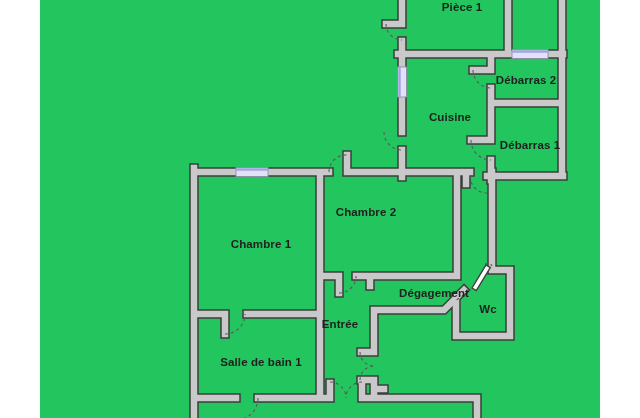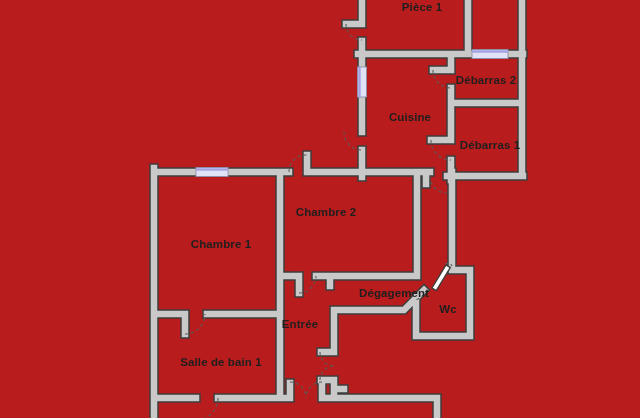--- a/index.html
+++ b/index.html
@@ -1,18 +1,18 @@
 <!DOCTYPE html>
 <html><head>
 <meta charset="utf-8">
 <style>
   html,body{margin:0;padding:0;}
   body{width:640px;height:418px;overflow:hidden;background:#ffffff;
        font-family:"Liberation Sans",sans-serif;}
-  .stage{position:relative;width:640px;height:418px;background:#b91c1c;}
+  .stage{position:relative;width:560px;height:418px;background:#22c55e;margin-left:40px;}
   svg{position:absolute;left:0;top:0;}
   .walls-outline{fill:none;stroke:#3d3d3d;stroke-width:9.5;stroke-linecap:square;stroke-linejoin:miter;}
   .walls-fill{fill:none;stroke:#c9c9c9;stroke-width:6.5;stroke-linecap:square;stroke-linejoin:miter;}
   .door-arc{fill:none;stroke:#5a5a5a;stroke-width:1.1;stroke-dasharray:3 3;}
   .window-rect{fill:#e2e2f6;stroke:#8f8fa8;stroke-width:0.9;}
   .window-accent{fill:none;stroke:#a3a3e3;stroke-width:2.4;}
   .room-label{font-family:"Liberation Sans",sans-serif;font-size:11.5px;font-weight:bold;
               text-anchor:middle;fill:#1f1f1f;letter-spacing:0.1px;}
   .wc-leaf{fill:#ffffff;stroke:#3d3d3d;stroke-width:1.4;}
 </style>

